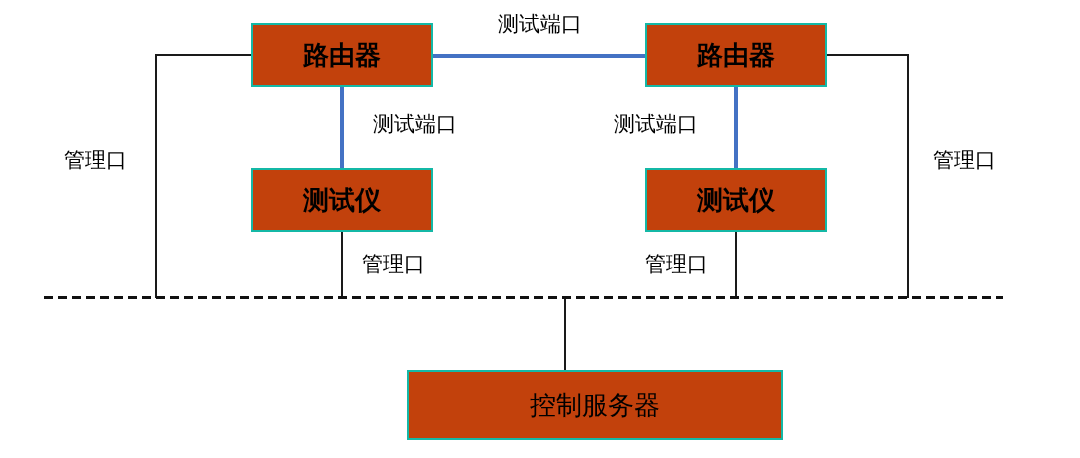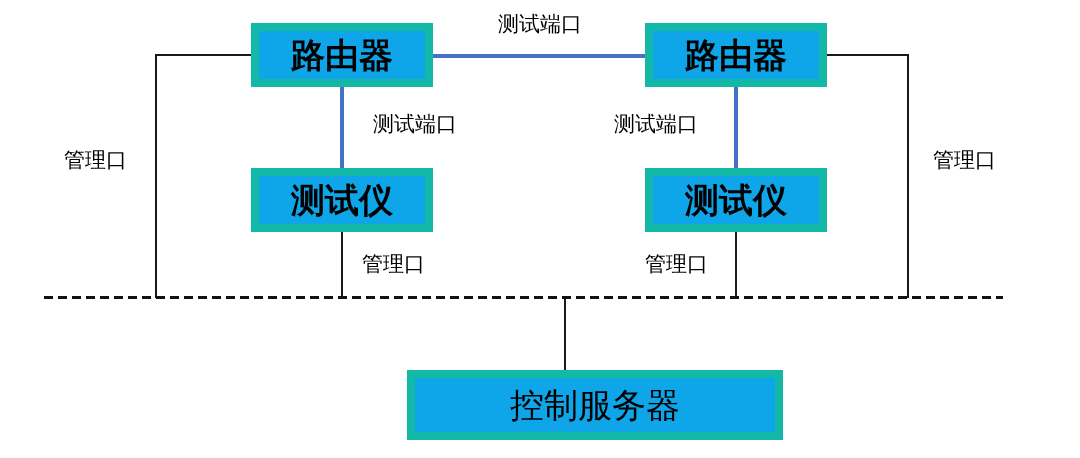--- a/index.html
+++ b/index.html
@@ -12,27 +12,27 @@
     position: relative;
     width: 1080px;
     height: 458px;
     background: #ffffff;
     overflow: hidden;
   }
   
   .node {
     position: absolute;
     box-sizing: border-box;
-    border: 8px solid #14b8a6;
-    background: #0ea5e9;
+    border: 2px solid #14b8a6;
+    background: #c2410c;
     display: flex;
     align-items: center;
     justify-content: center;
     color: #000000;
-    font-size: 34px;
+    font-size: 26px;
     line-height: 1;
     z-index: 2;
   }
   .node.bold { font-weight: bold; }
   .router-left  { left: 251px; top: 23px;  width: 182px; height: 64px; }
   .router-right { left: 645px; top: 23px;  width: 182px; height: 64px; }
   .tester-left  { left: 251px; top: 168px; width: 182px; height: 64px; }
   .tester-right { left: 645px; top: 168px; width: 182px; height: 64px; }
   .server       { left: 407px; top: 370px; width: 376px; height: 70px; font-weight: normal; }
 

